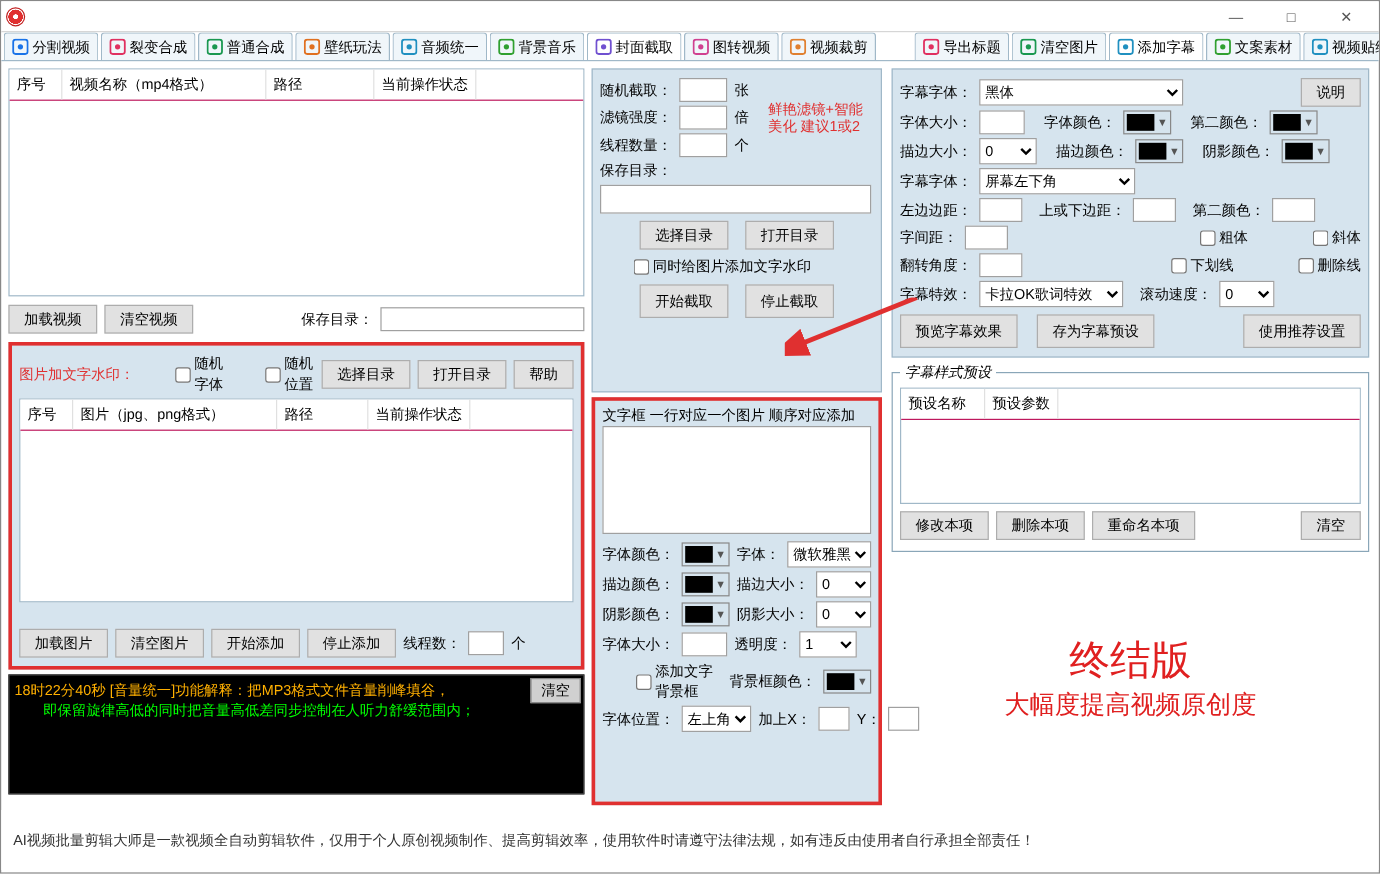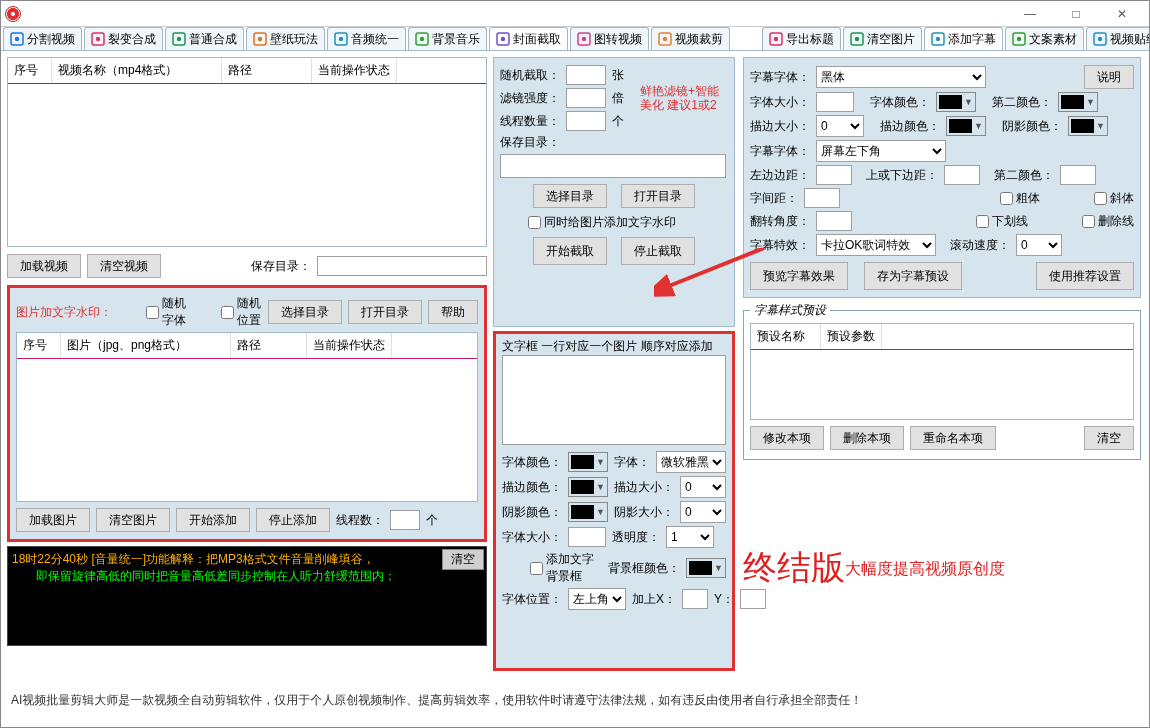--- a/index.html
+++ b/index.html
@@ -42,21 +42,21 @@
 .color-pick { width:40px; height:20px; border:1px solid #888; display:inline-flex; align-items:center; }
 .color-pick .swatch { width:24px; height:14px; background:#000; margin:0 2px; }
 .color-pick .arrow { font-size:9px; margin-left:auto; margin-right:2px; color:#555; }
 
 .console { background:#000; color:#0f0; font-family:monospace; font-size:12px; padding:4px; height:100px; overflow:hidden; position:relative; border:1px solid #444; }
 .console .clear-btn { position:absolute; top:2px; right:2px; background:#d0d0d0; color:#000; border:1px solid #888; padding:1px 8px; cursor:pointer; }
 
 .footer { height:50px; padding:6px 10px; color:#333; background:#fff; display:flex; align-items:center;}
 .brand { text-align:center; }
 .brand .big { color:#e02020; font-size:34px; font-family:"KaiTi","STKaiti",serif; line-height:1; }
-.brand .sub { color:#e02020; font-size:16px; margin-top:4px; }
+.brand .sub { color:#e02020; font-size:21px; margin-top:4px; }
 
 .arrow-svg { position:absolute; pointer-events:none; }
 
 .chk { display:inline-flex; align-items:center; gap:3px;padding-left:28px; }
 .chk input { width:13px; height:13px; }
 
 fieldset { border:1px solid #8aa6b8; padding:4px 6px 6px 6px; }
 legend { padding:0 4px;font-style:italic; }
 </style>
 </head>
@@ -240,21 +240,21 @@
         <div class="btn">帮助</div>
       </div>
       <div class="grid" style="height:170px;">
         <div class="grid-head" id="grid2-head">
             <div style="width: 44px;">序号</div>
             <div style="width: 170px;">图片（jpg、png格式）</div>
             <div style="width: 76px;">路径</div>
             <div>当前操作状态</div>
           </div>
       </div>
-      <div class="row" style="margin-top:6px;">
+      <div class="row" style="margin-top:22px;">
         <div class="btn" style="min-width:72px">加载图片</div>
         <div class="btn" style="min-width:72px">清空图片</div>
         <div class="btn" style="min-width:72px">开始添加</div>
         <div class="btn" style="min-width:72px">停止添加</div>
         <span class="lbl">线程数：</span>
         <input type="text" style="width: 30px;">
         <span class="lbl">个</span>
       </div>
     </div>
 
@@ -469,20 +469,20 @@
       </div>
       <div class="row" style="margin-top:6px">
         <div class="btn">修改本项</div>
         <div class="btn">删除本项</div>
         <div class="btn">重命名本项</div>
         <div style="flex:1"></div>
         <div class="btn">清空</div>
       </div>
     </fieldset>
 
-    <div class="brand" style="flex:1;display:flex;flex-direction:row;justify-content:flex-start;align-items:center;">
+    <div class="brand" style="flex:1;display:flex;flex-direction:column;justify-content:center;align-items:center;">
       <div class="big">终结版</div>
       <div class="sub">大幅度提高视频原创度</div>
     </div>
   </div>
 </div>
 
 <div class="footer">AI视频批量剪辑大师是一款视频全自动剪辑软件，仅用于个人原创视频制作、提高剪辑效率，使用软件时请遵守法律法规，如有违反由使用者自行承担全部责任！</div>
 
 </body></html>

